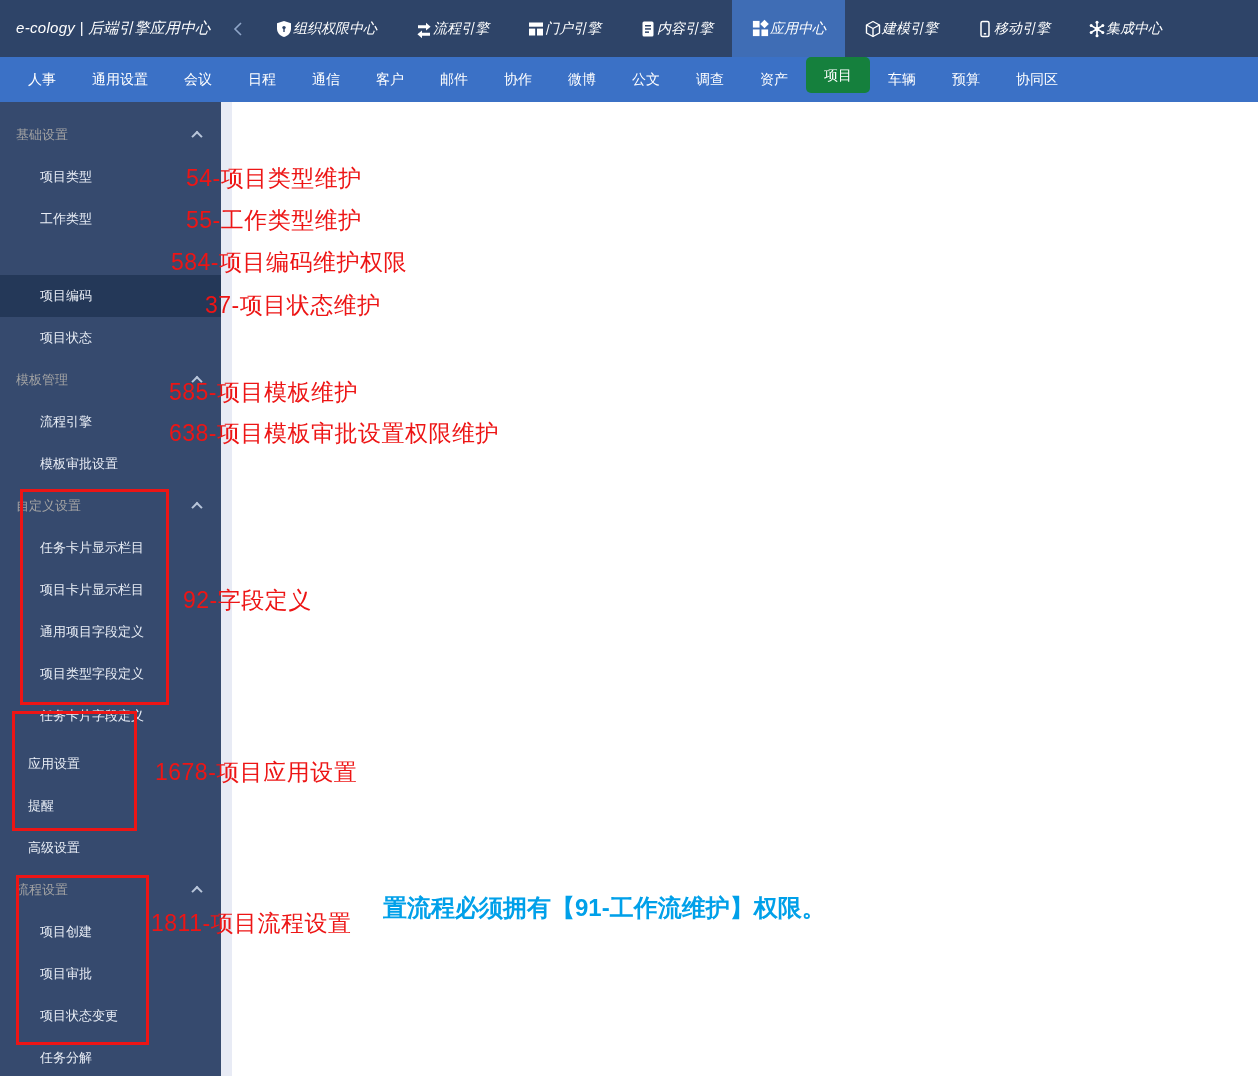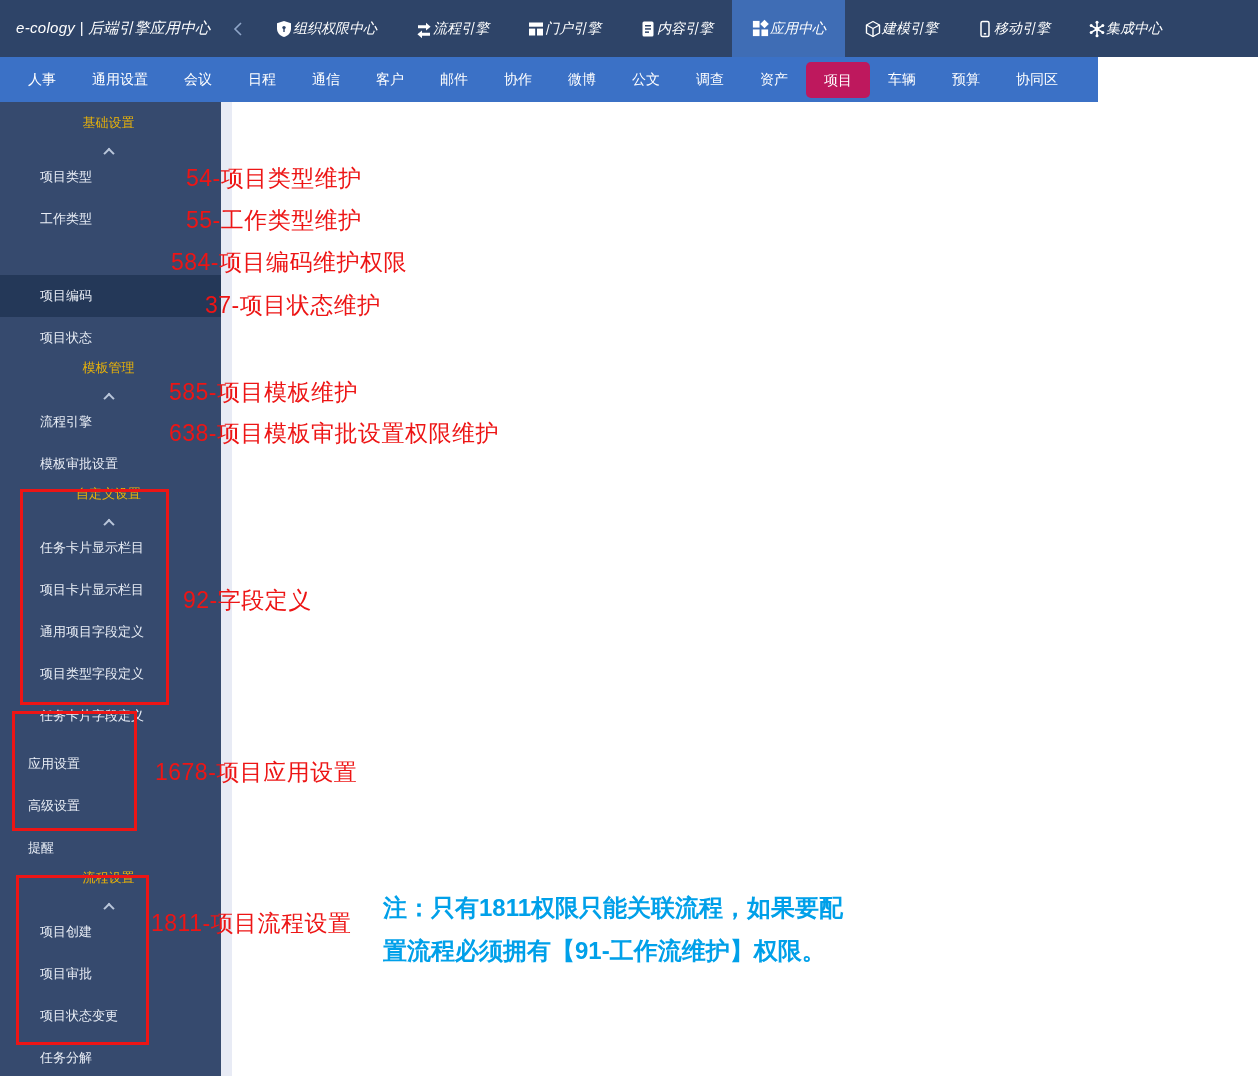--- a/index.html
+++ b/index.html
@@ -22,45 +22,45 @@
   }
   .top-items { display:flex; align-items:stretch; }
   .top-item {
     display:flex; align-items:center; gap:0; padding:0 19px;
     font-size:14px; white-space:nowrap; cursor:pointer;
   }
   .top-item.selected { background:#3f6db5; }
   .ticon { display:flex; align-items:center; }
   
   .subnav {
-    position:absolute; top:57px; left:0; width:1098px; height:45px;
-    background:#3b71c6; display:flex; align-items:center; padding-left:10px;
+    position:absolute; top:57px; left:0; width:1258px; height:45px;
+    background:#3b71c6; display:flex; padding-left:10px;
   }
   .sub-item {
     padding:0 18px; font-size:14px; color:#fff; height:45px; line-height:45px;
     white-space:nowrap; cursor:pointer;
   }
   .sub-item.selected {
-    background:#be185d; border-radius:5px; height:36px; line-height:36px;
+    background:#15803d; border-radius:5px; height:36px; line-height:36px;
   }
   
   .sidebar {
     position:absolute; top:102px; left:0; width:221px; height:974px;
     background:#364a6e; padding-top:12px; z-index:1;
   }
   .strip {
     position:absolute; top:102px; left:221px; width:11px; height:974px;
     background:#e8ebf5; z-index:1;
   }
   .content { position:absolute; top:102px; left:232px; right:0; bottom:0; background:#fff; }
   .side-row {
     height:42px; display:flex; align-items:center; font-size:13px; color:#e9eef6;
     cursor:pointer; white-space:nowrap;
   }
-  .side-row.header { padding:0 20px 0 16px; justify-content:space-between; color:#eab308;flex-direction:column; }
+  .side-row.header { padding:0 20px 0 16px; justify-content:space-between; color:#a3a3a3; }
   .side-row.item { padding-left:40px;align-items:center; }
   .side-row.item.selected { background:#243858;margin-top:35px; }
   .side-row.toplevel { padding-left:28px; }
   .spacer6 { height:6px; }
   .chev-up {
     width:8px; height:8px; border-left:2px solid #b9c6da; border-top:2px solid #b9c6da;
     transform:rotate(45deg) translate(1px,1px);
   }
   
   .red-rect { position:absolute; border:3px solid #ed1515; z-index:5; pointer-events:none; }
@@ -243,24 +243,24 @@
       <span>项目类型字段定义</span>
     </div>
   <div class="side-row item">
       <span>任务卡片字段定义</span>
     </div>
   <div class="spacer6"></div>
   <div class="side-row toplevel">
       <span>应用设置</span>
     </div>
   <div class="side-row toplevel">
+      <span>提醒</span>
+    </div>
+  <div class="side-row toplevel">
       <span>高级设置</span>
-    </div>
-  <div class="side-row toplevel">
-      <span>提醒</span>
     </div>
   <div class="side-row header">
     <span>流程设置</span>
     <span class="chev-up"></span>
   </div>
   <div class="side-row item">
       <span>项目创建</span>
     </div>
   <div class="side-row item">
       <span>项目审批</span>
@@ -283,15 +283,14 @@
 <div class="red-ann" style="left:186px;top:220px">55-工作类型维护</div>
 <div class="red-ann" style="left:171px;top:262px">584-项目编码维护权限</div>
 <div class="red-ann" style="left:205px;top:305px">37-项目状态维护</div>
 <div class="red-ann" style="left:169px;top:392px">585-项目模板维护</div>
 <div class="red-ann" style="left:169px;top:433px">638-项目模板审批设置权限维护</div>
 <div class="red-ann" style="left:183px;top:600px">92-字段定义</div>
 <div class="red-ann" style="left:155px;top:772px">1678-项目应用设置</div>
 <div class="red-ann" style="left:151px;top:923px">1811-项目流程设置</div>
 
 <div class="note">
-  <div>注：只有1811权限只能关联流程，如果要配</div>
   <div>置流程必须拥有【91-工作流维护】权限。</div>
 </div>
 
 </body></html>

